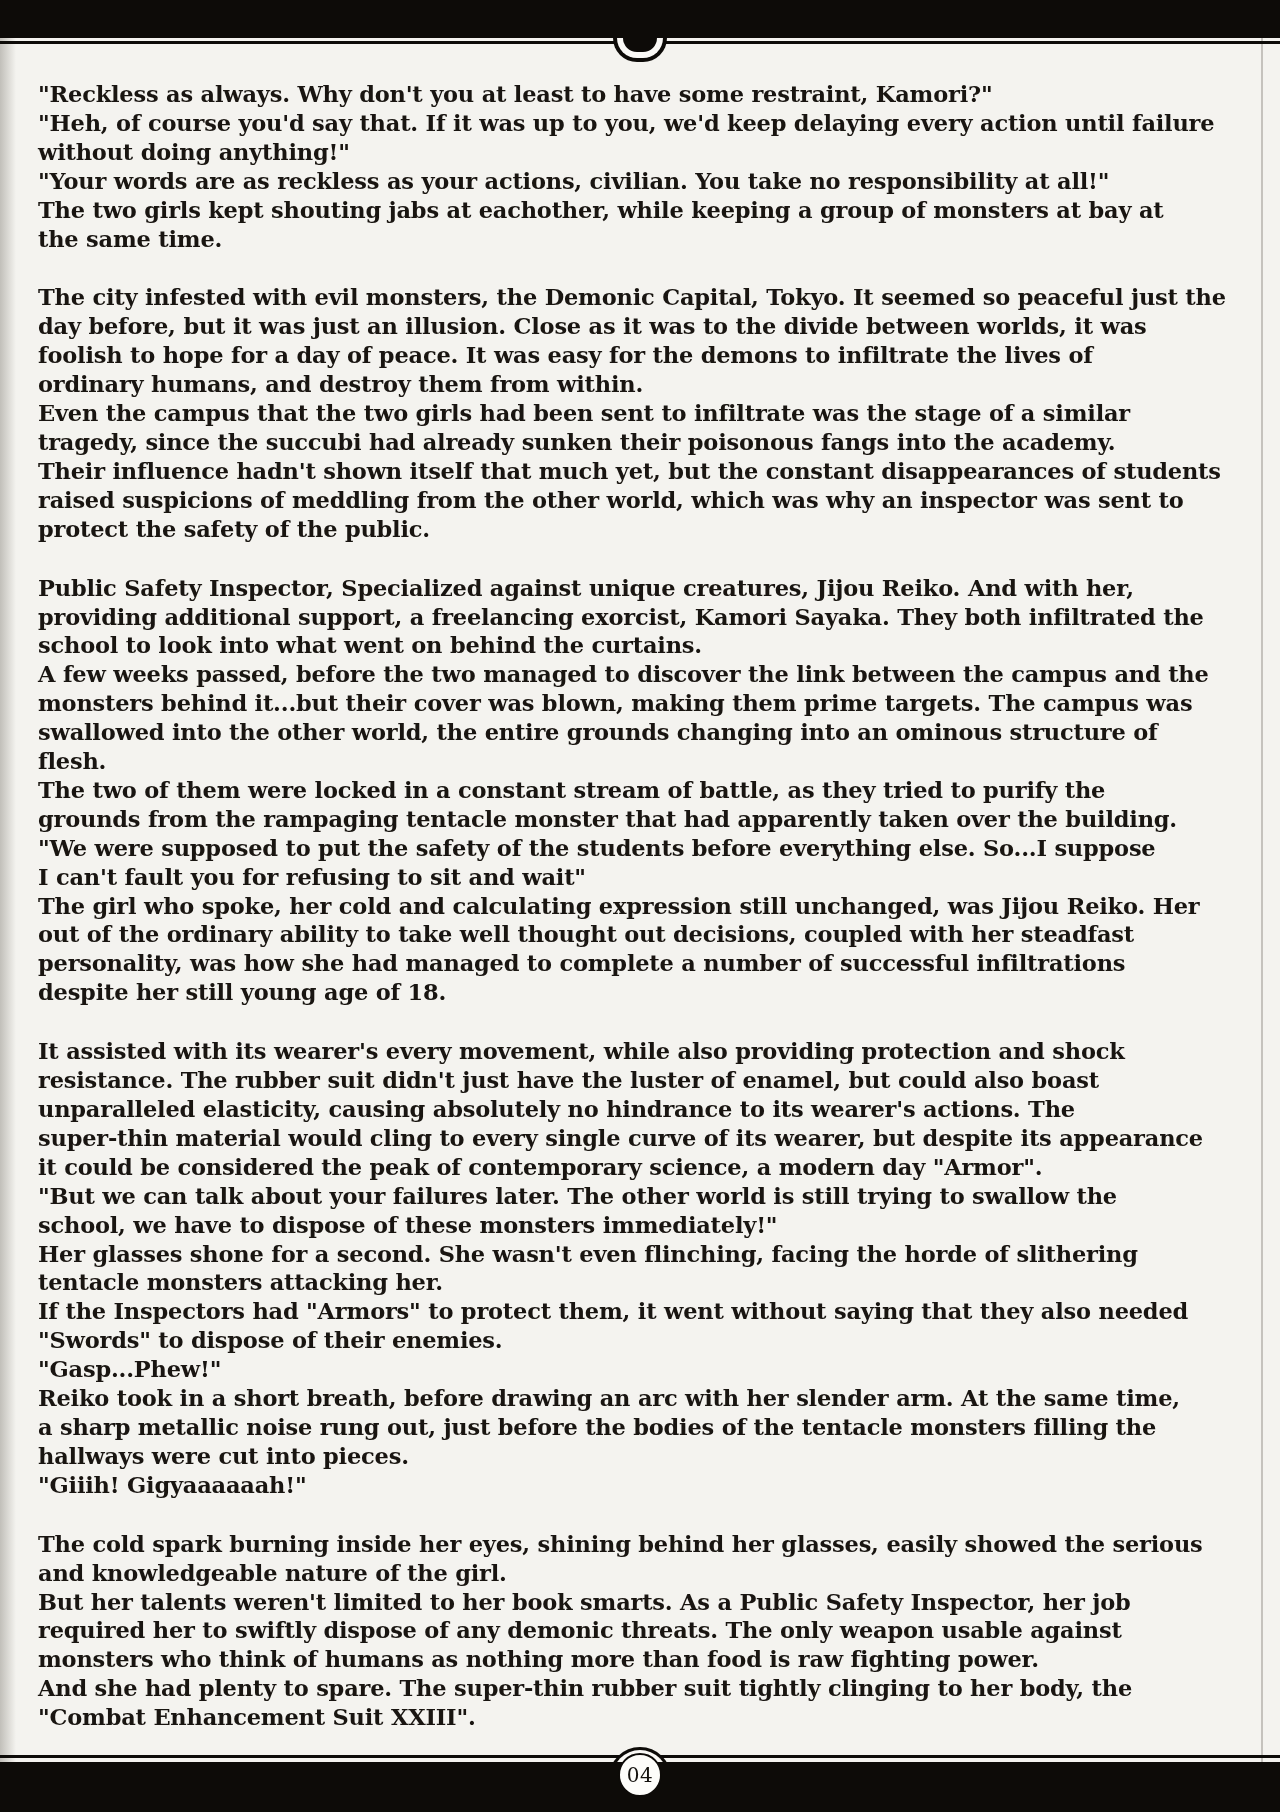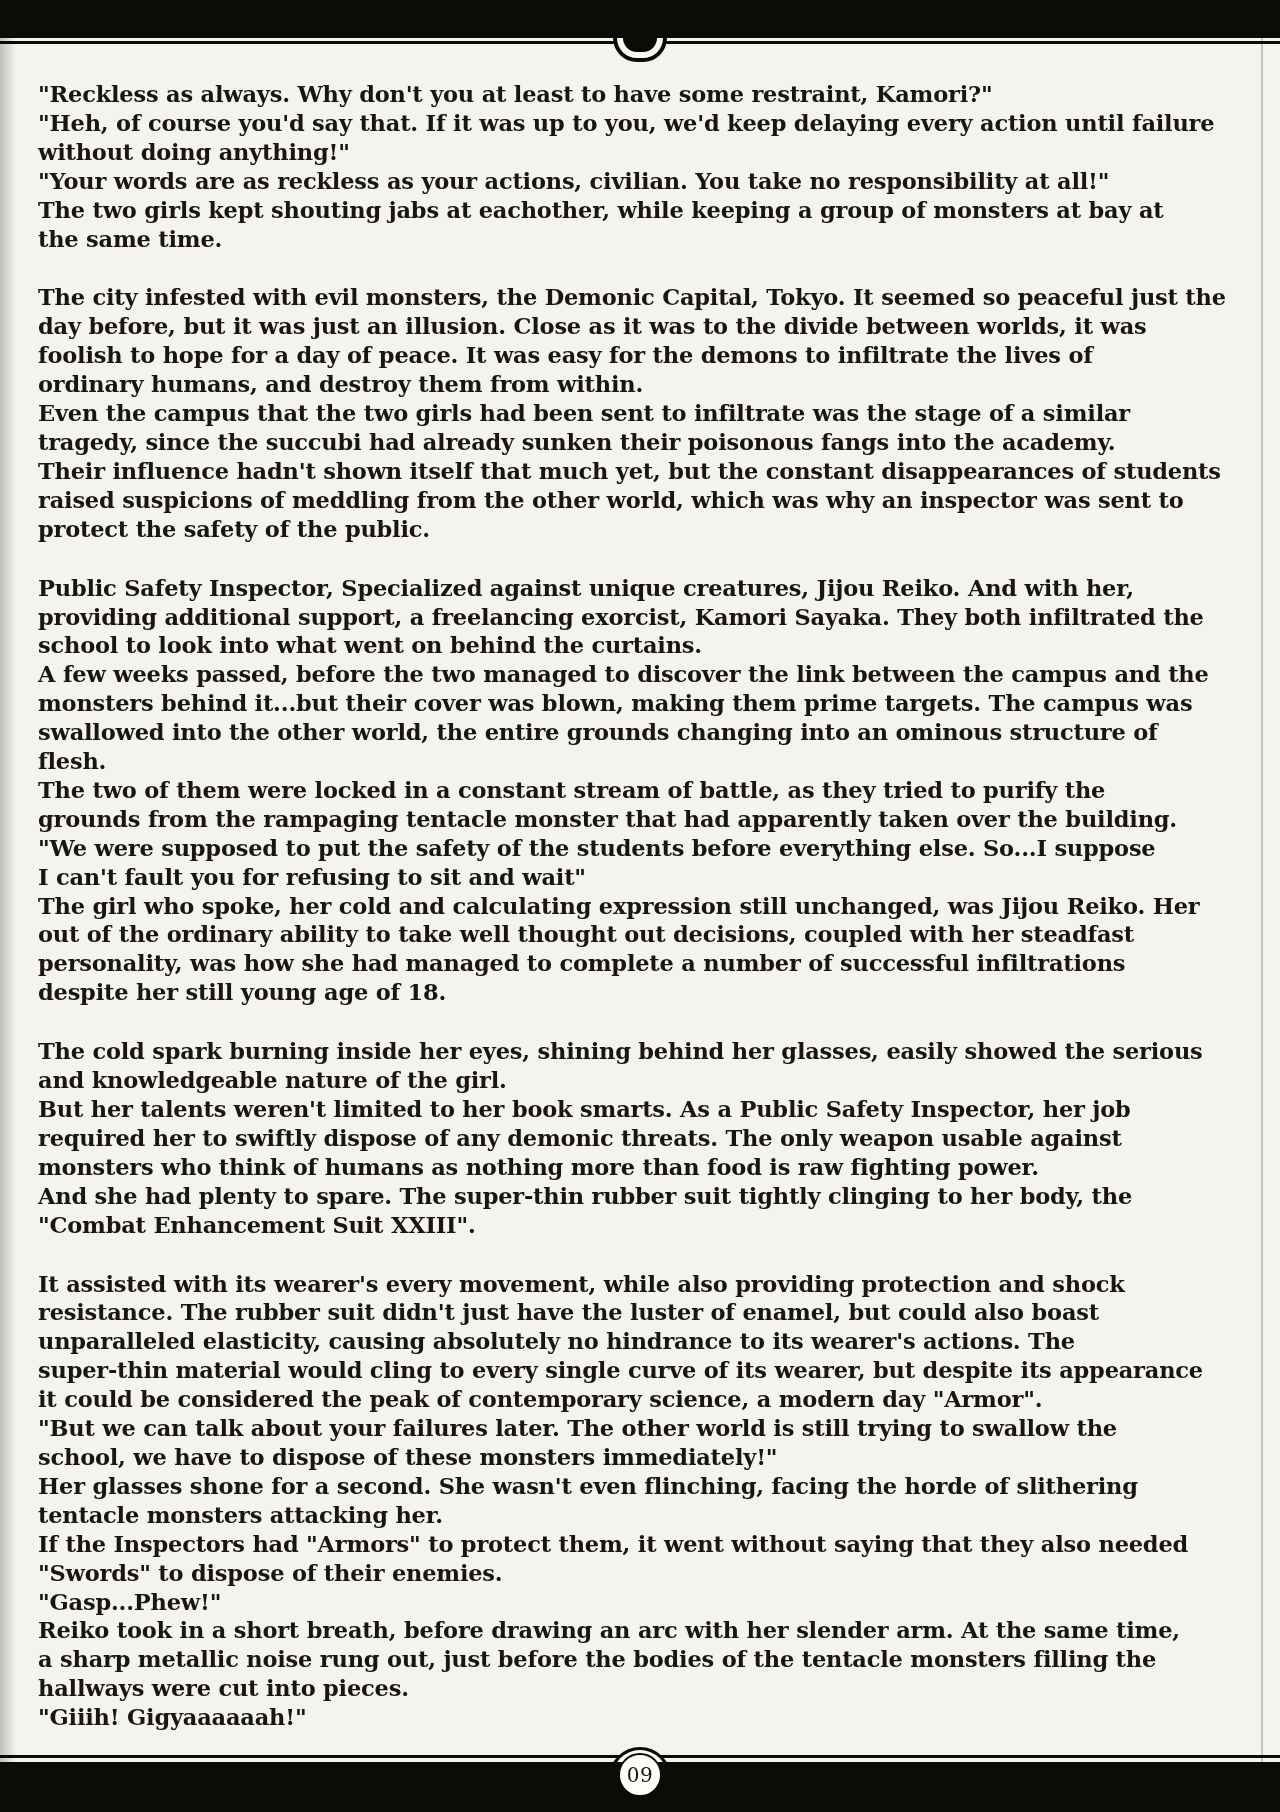--- a/index.html
+++ b/index.html
@@ -125,45 +125,45 @@
 swallowed into the other world, the entire grounds changing into an ominous structure of
 flesh.
 The two of them were locked in a constant stream of battle, as they tried to purify the
 grounds from the rampaging tentacle monster that had apparently taken over the building.
 "We were supposed to put the safety of the students before everything else. So...I suppose
 I can't fault you for refusing to sit and wait"
 The girl who spoke, her cold and calculating expression still unchanged, was Jijou Reiko. Her
 out of the ordinary ability to take well thought out decisions, coupled with her steadfast
 personality, was how she had managed to complete a number of successful infiltrations
 despite her still young age of 18.</p>
-    <p class="para">The cold spark burning inside her eyes, shining behind her glasses, easily showed the serious
-and knowledgeable nature of the girl.
-But her talents weren't limited to her book smarts. As a Public Safety Inspector, her job
-required her to swiftly dispose of any demonic threats. The only weapon usable against
-monsters who think of humans as nothing more than food is raw fighting power.
-And she had plenty to spare. The super-thin rubber suit tightly clinging to her body, the
-"Combat Enhancement Suit XXIII".</p>
     <p class="para">It assisted with its wearer's every movement, while also providing protection and shock
 resistance. The rubber suit didn't just have the luster of enamel, but could also boast
 unparalleled elasticity, causing absolutely no hindrance to its wearer's actions. The
 super-thin material would cling to every single curve of its wearer, but despite its appearance
 it could be considered the peak of contemporary science, a modern day "Armor".
 "But we can talk about your failures later. The other world is still trying to swallow the
 school, we have to dispose of these monsters immediately!"
 Her glasses shone for a second. She wasn't even flinching, facing the horde of slithering
 tentacle monsters attacking her.
 If the Inspectors had "Armors" to protect them, it went without saying that they also needed
 "Swords" to dispose of their enemies.
 "Gasp...Phew!"
 Reiko took in a short breath, before drawing an arc with her slender arm. At the same time,
 a sharp metallic noise rung out, just before the bodies of the tentacle monsters filling the
 hallways were cut into pieces.
 "Giiih! Gigyaaaaaah!"</p>
+    <p class="para">The cold spark burning inside her eyes, shining behind her glasses, easily showed the serious
+and knowledgeable nature of the girl.
+But her talents weren't limited to her book smarts. As a Public Safety Inspector, her job
+required her to swiftly dispose of any demonic threats. The only weapon usable against
+monsters who think of humans as nothing more than food is raw fighting power.
+And she had plenty to spare. The super-thin rubber suit tightly clinging to her body, the
+"Combat Enhancement Suit XXIII".</p>
   </main>
 
   <div class="bottom-rule"></div>
   <div class="pagenum-arc"></div>
   <div class="bottom-bar"></div>
   <div class="pagenum-circle">
-    <span class="pagenum-text">09</span>
+    <span class="pagenum-text">04</span>
   </div>
 
 </div>
 
 </body></html>

